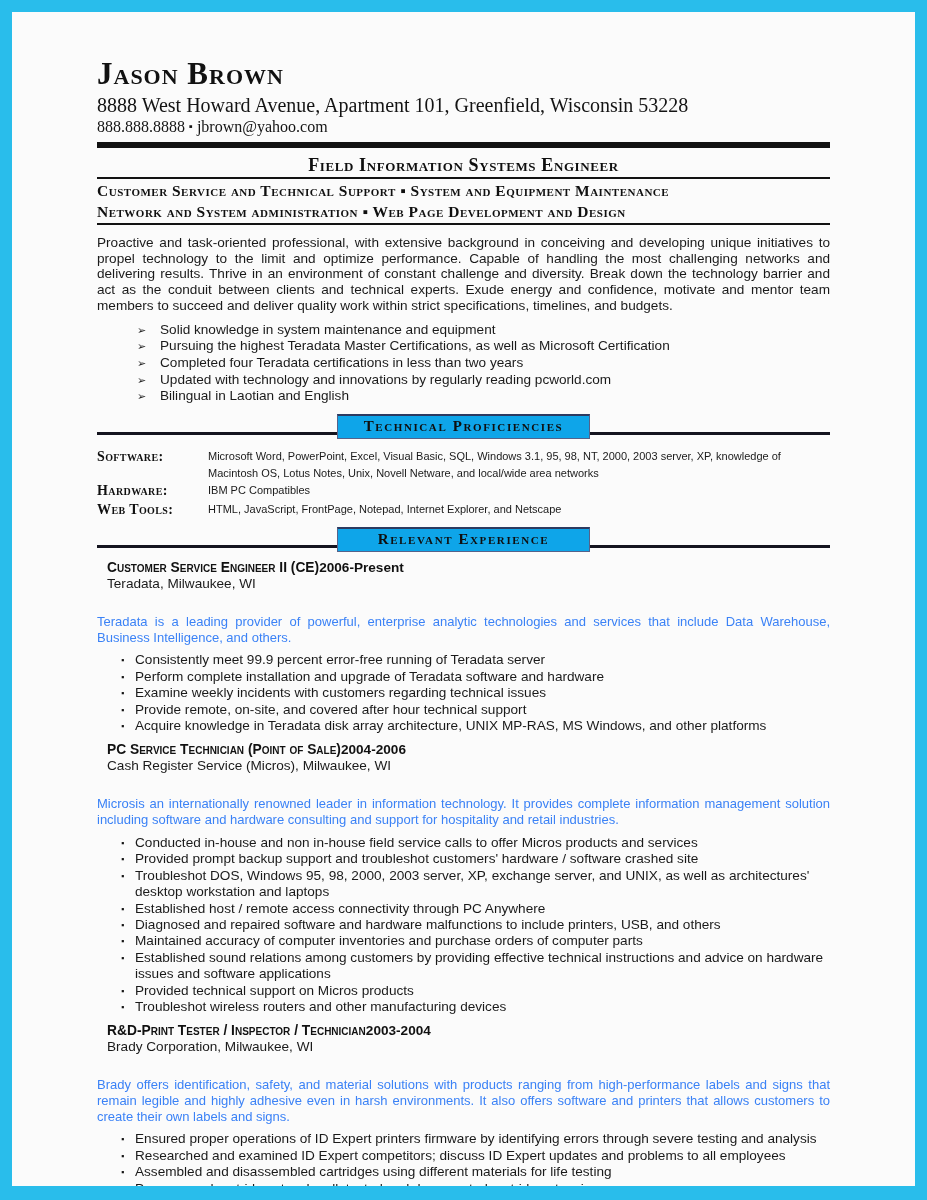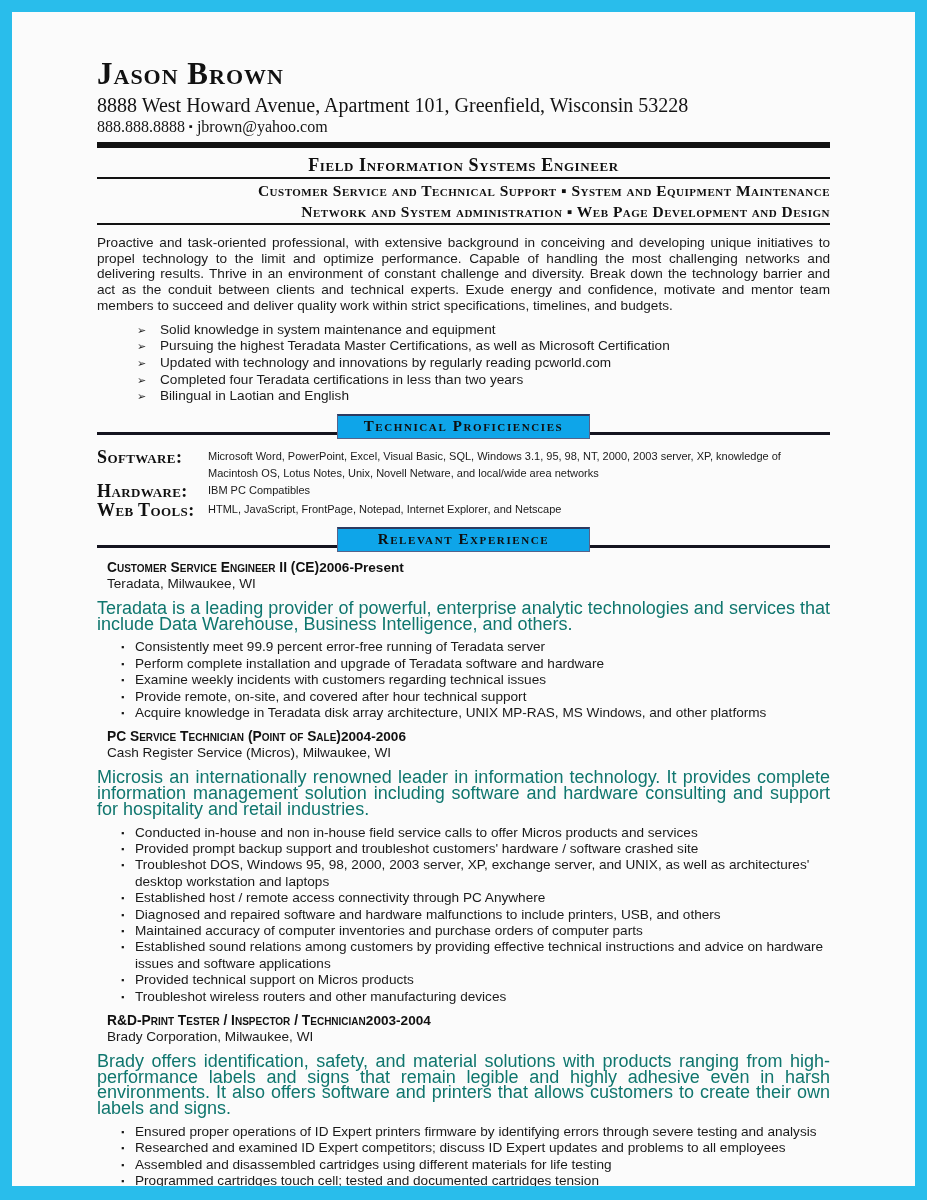--- a/index.html
+++ b/index.html
@@ -56,21 +56,21 @@
     font-family:"Liberation Serif", serif;
     font-variant:small-caps;
     font-weight:bold;
     font-size:18px;
     letter-spacing:0.6px;
     color:#0f0f0f;
     line-height:20px;
   }
   .thin-rule { border-top:2.5px solid #121212; margin-top:2px; }
   .subtitle {
-    text-align:right;
+    text-align:left;
     font-family:"Liberation Serif", serif;
     font-variant:small-caps;
     font-weight:bold;
     font-size:15.5px;
     letter-spacing:0.5px;
     color:#101010;
     line-height:19px;
     margin-top:2px;
   }
   .subtitle:first-of-type { margin-top:4px; }
@@ -117,21 +117,21 @@
 
   
   .tech-table { margin-top:9px; }
   .tech-row { display:flex; margin-bottom:1px; }
   .tech-label {
     width:111px;
     flex:0 0 111px;
     font-family:"Liberation Serif", serif;
     font-variant:small-caps;
     font-weight:bold;
-    font-size:18px;
+    font-size:14px;
     letter-spacing:0.4px;
     color:#101010;
     line-height:16.5px;
     padding-top:1px;
   }
   .tech-value {
     flex:1;
     font-size:11px;
     line-height:16.5px;
     color:#1a1a1a;
@@ -142,21 +142,21 @@
   .job-head { display:flex; justify-content:flex-start; padding-left:10px; }
   .job-title {
     font-variant:small-caps;
     font-weight:bold;
     font-size:13.8px;
     line-height:16px;
     color:#111;
   }
   .job-dates { font-weight:bold; font-size:13.6px; line-height:16px; color:#111; }
   .job-company { padding-left:10px; font-size:13.6px; line-height:16px; color:#1a1a1a; }
-  .job-desc { margin-top:9px; font-size:18px; line-height:15.7px; text-align:justify; color:#0f766e; }
+  .job-desc { margin-top:22px; font-size:13px; line-height:15.7px; text-align:justify; color:#3b82f6; }
   .sq-list { margin-top:7px; list-style:none; }
   .sq-list li {
     padding-left:38px;
     text-indent:-14px;
     font-size:13.6px;
     line-height:16.4px;
     color:#1a1a1a;
   }
   .sq-list .blt { display:inline-block; width:14px; text-indent:0; font-size:9px; vertical-align:1px; color:#111; }
 
@@ -188,22 +188,22 @@
     <div class="subtitle">Customer Service and Technical Support ▪ System and Equipment Maintenance</div>
     <div class="subtitle">Network and System administration ▪ Web Page Development and Design</div>
     <div class="thin-rule"></div>
   </div>
 
   <p class="para">Proactive and task-oriented professional, with extensive background in conceiving and developing unique initiatives to propel technology to the limit and optimize performance. Capable of handling the most challenging networks and delivering results. Thrive in an environment of constant challenge and diversity. Break down the technology barrier and act as the conduit between clients and technical experts. Exude energy and confidence, motivate and mentor team members to succeed and deliver quality work within strict specifications, timelines, and budgets.</p>
 
   <ul class="arrow-list">
     <li><span class="blt">➢</span><span>Solid knowledge in system maintenance and equipment</span></li>
     <li><span class="blt">➢</span><span>Pursuing the highest Teradata Master Certifications, as well as Microsoft Certification</span></li>
+    <li><span class="blt">➢</span><span>Completed four Teradata certifications in less than two years</span></li>
     <li><span class="blt">➢</span><span>Updated with technology and innovations by regularly reading pcworld.com</span></li>
-    <li><span class="blt">➢</span><span>Completed four Teradata certifications in less than two years</span></li>
     <li><span class="blt">➢</span><span>Bilingual in Laotian and English</span></li>
   </ul>
 
   <div class="sec-head">
     <div class="sec-box">Technical Proficiencies</div>
   </div>
 
   <div class="tech-table">
     <div class="tech-row">
       <div class="tech-label">Software:</div>

